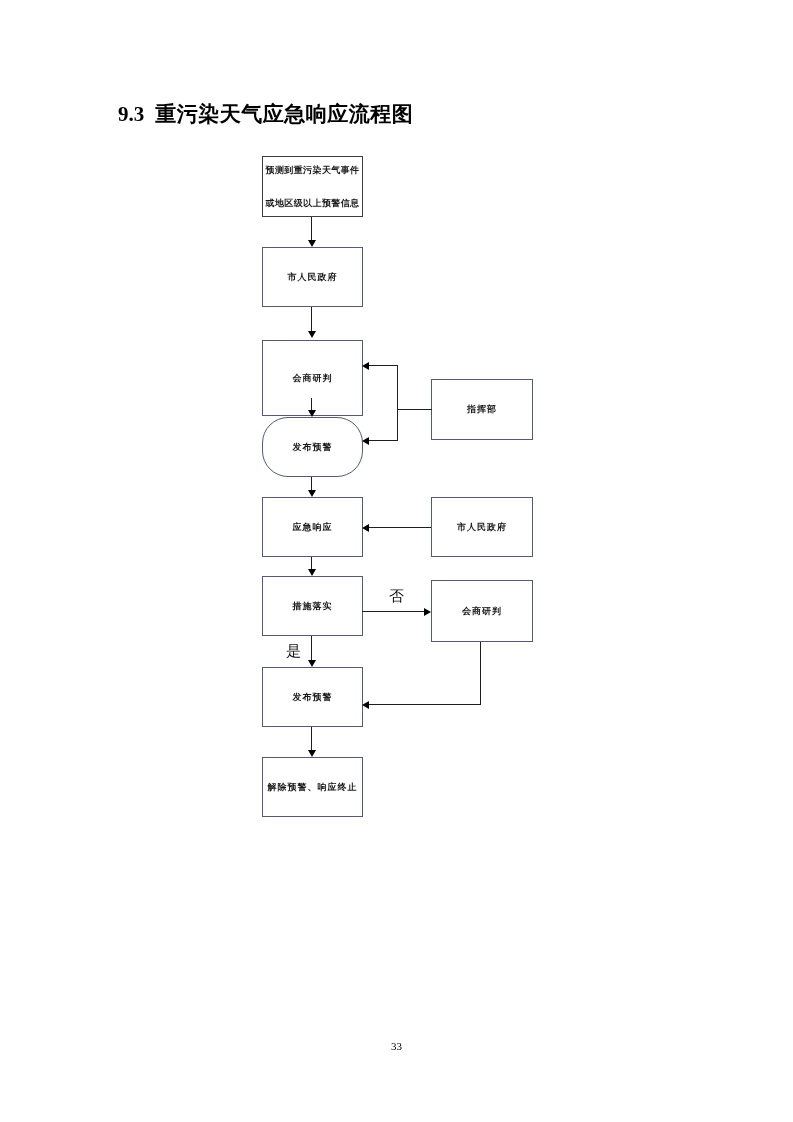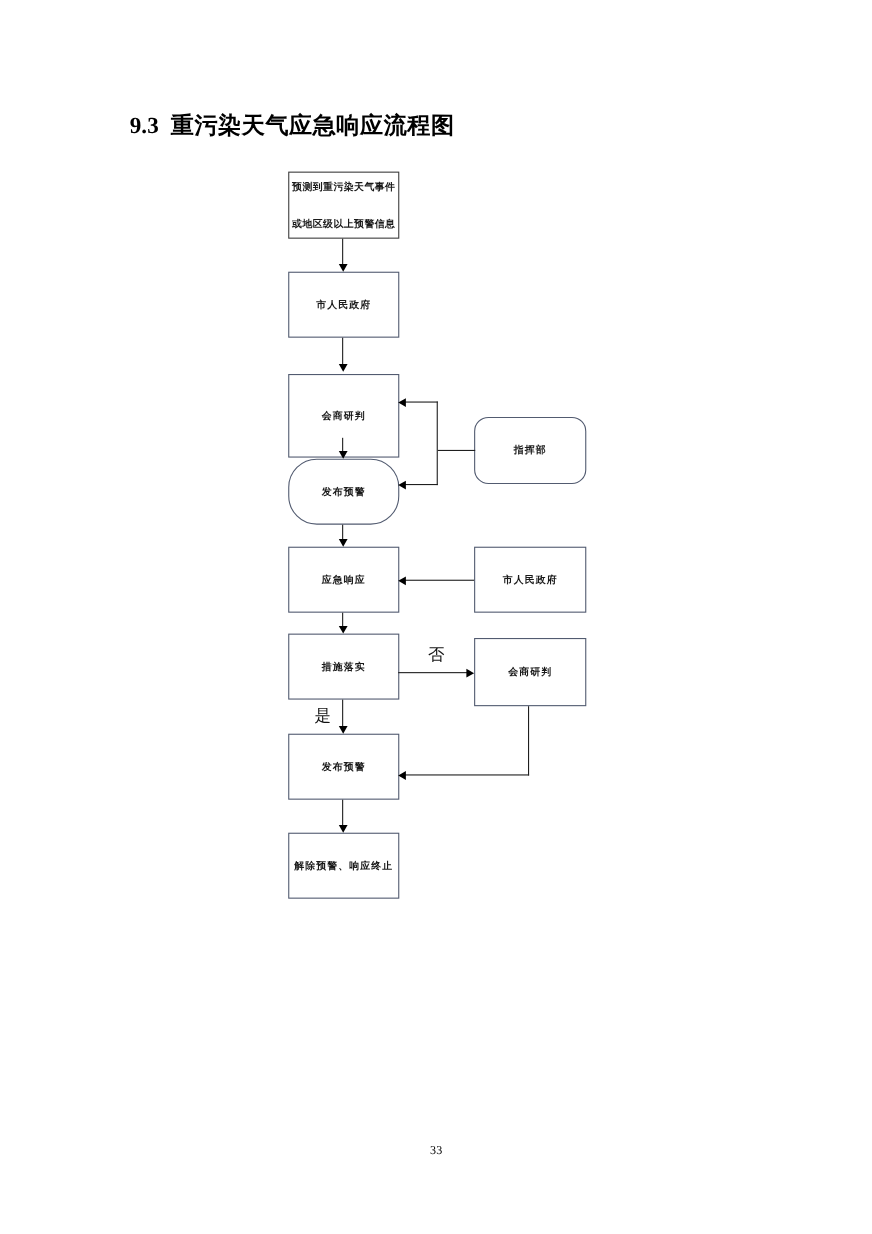--- a/index.html
+++ b/index.html
@@ -94,21 +94,21 @@
     <div class="node" style="top:576px; height:60px;text-align:right;">
       <div>措施落实</div>
     </div>
     <div class="node" style="top:667px; height:60px;">
       <div>发布预警</div>
     </div>
     <div class="node" style="top:757px; height:60px;justify-content:center;">
       <div>解除预警、响应终止</div>
     </div>
 
-    <div class="node side" style="top:379px; height:61px;border-radius:13px;">
+    <div class="node side" style="top:379px; height:61px;">
       <div>指挥部</div>
     </div>
     <div class="node side" style="top:497px; height:60px;text-align:center;">
       <div>市人民政府</div>
     </div>
     <div class="node side" style="top:580px; height:62px;">
       <div>会商研判</div>
     </div>
 
     <div class="vline" style="left:311px; top:217px; height:25px;"></div>

